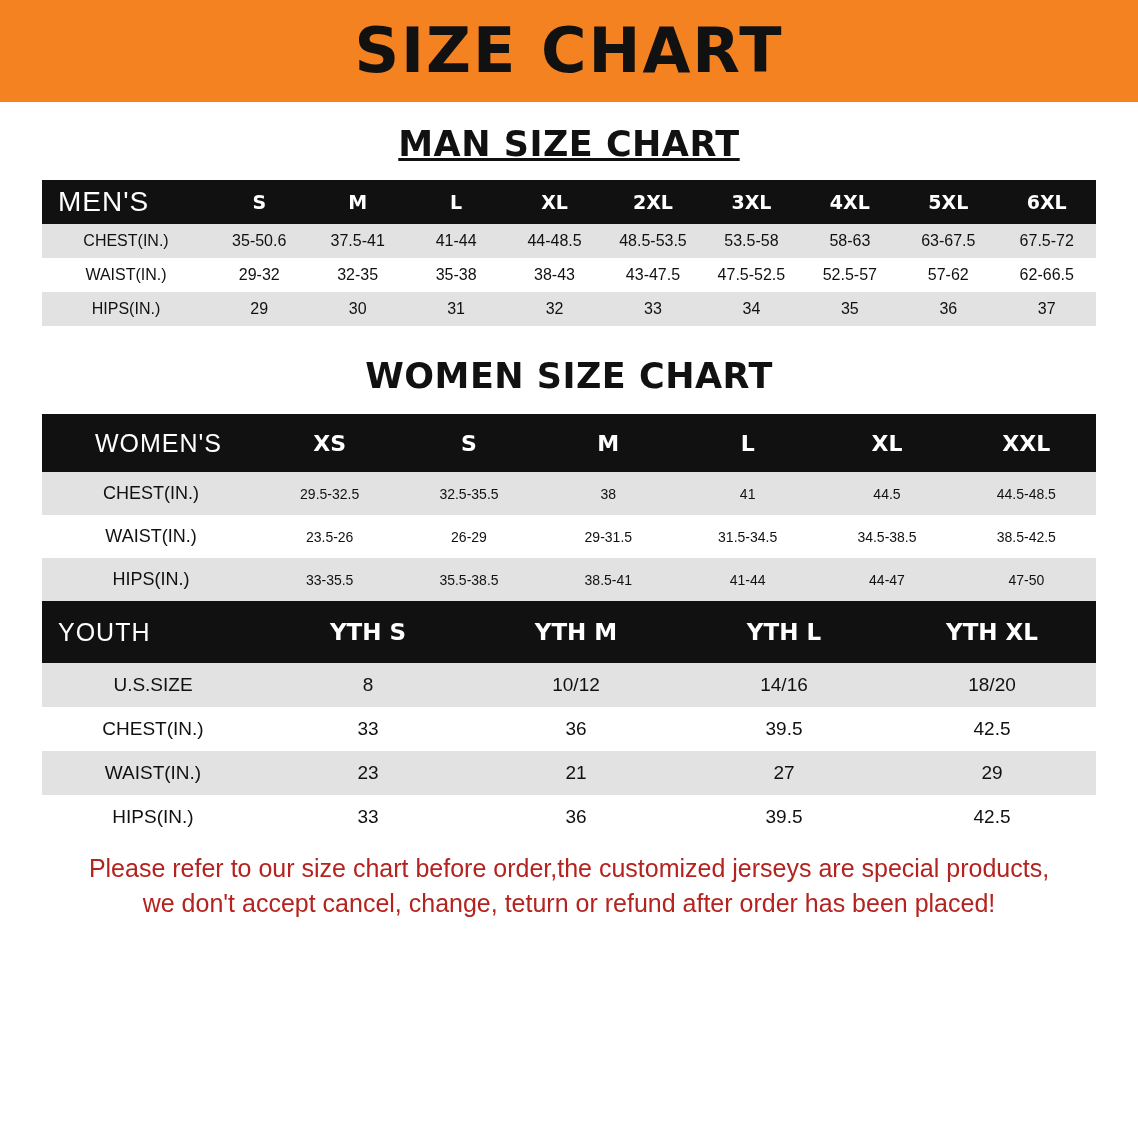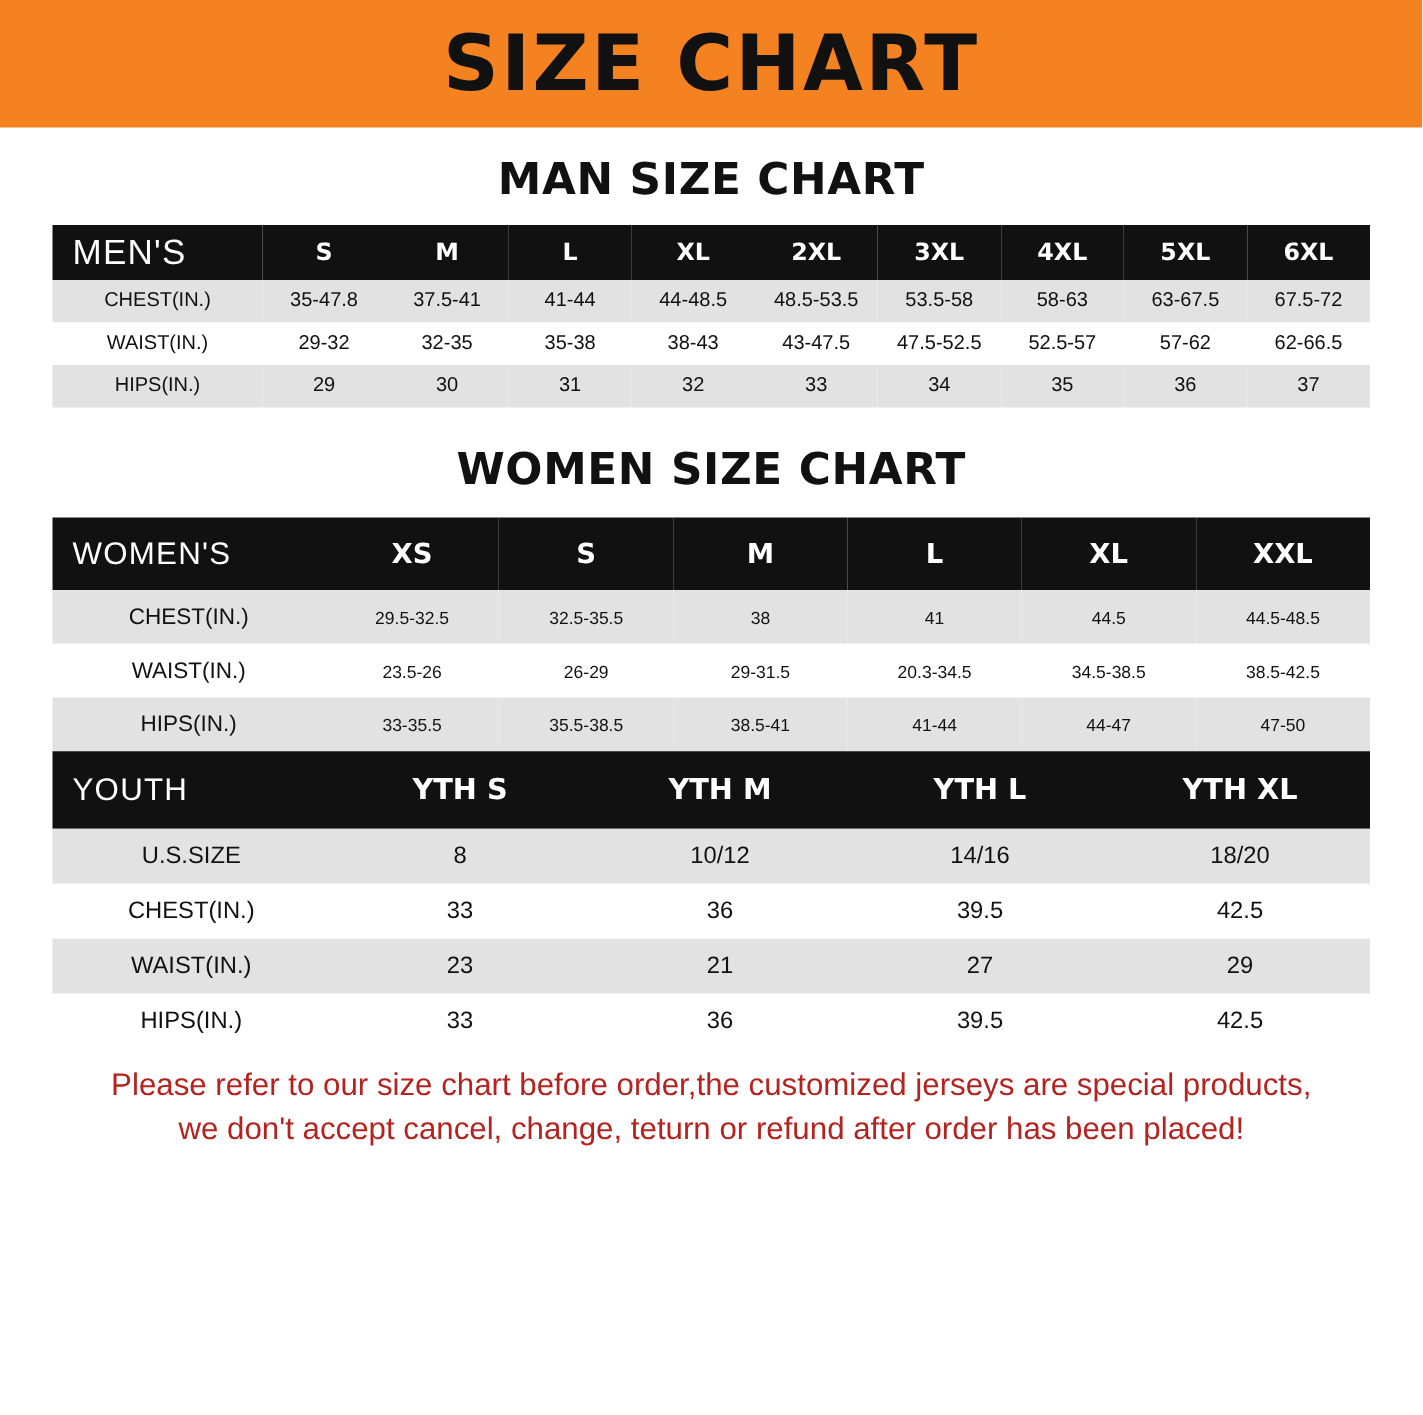--- a/index.html
+++ b/index.html
@@ -35,21 +35,21 @@
   }
 
   
   .section-title {
     text-align: center;
     font-family: "DejaVu Sans", sans-serif;
     font-weight: bold;
     color: #111111;
     letter-spacing: 0.5px;
   }
-  .t-man    { font-size: 35px; margin-top: 22px; }
+  .t-man    { font-size: 35px; margin-top: 22px; text-decoration: underline; }
   .t-women  { font-size: 35px; margin-top: 30px; }
   .t-youth  { font-size: 35px; margin-top: 32px; }
 
   
   .table-wrap { padding: 0 42px; }
   table {
     width: 100%;
     border-collapse: collapse;
     table-layout: fixed;
   }
@@ -81,21 +81,21 @@
   #men-table { margin-top: 16px; }
   #men-table thead th { height: 44px; font-size: 19px; }
   #men-table thead th.row-label { font-size: 28px; }
   #men-table tbody td { height: 34px; font-size: 16px; }
   #men-table tbody td.row-label { text-align: center; font-size: 16px; }
   #men-table col.c0 { width: 168px; }
 
   
   #women-table { margin-top: 18px; }
   #women-table thead th { height: 58px; font-size: 22px; }
-  #women-table thead th.row-label { font-size: 25px; }
+  #women-table thead th.row-label { font-size: 25px; text-align: center; }
   #women-table tbody td { height: 43px; font-size: 14px; }
   #women-table tbody td.row-label { text-align: center; font-size: 18px; }
   #women-table col.c0 { width: 218px; }
 
   
   #youth-table { }
   #youth-table thead th { height: 62px; font-size: 23px; }
   #youth-table thead th.row-label { font-size: 25px; }
   #youth-table tbody td { height: 44px; font-size: 19px; }
   #youth-table tbody td.row-label { text-align: center; font-size: 19px; }
@@ -146,21 +146,21 @@
             <th>2XL</th>
             <th>3XL</th>
             <th>4XL</th>
             <th>5XL</th>
             <th>6XL</th>
           </tr>
         </thead>
       <tbody id="men-body">
           <tr class="shade">
             <td class="row-label">CHEST(IN.)</td>
-            <td>35-47.8</td>
+            <td>35-50.6</td>
             <td>37.5-41</td>
             <td>41-44</td>
             <td>44-48.5</td>
             <td>48.5-53.5</td>
             <td>53.5-58</td>
             <td>58-63</td>
             <td>63-67.5</td>
             <td>67.5-72</td>
           </tr>
           <tr class="plain">
@@ -222,21 +222,21 @@
             <td>38</td>
             <td>41</td>
             <td>44.5</td>
             <td>44.5-48.5</td>
           </tr>
           <tr class="plain">
             <td class="row-label">WAIST(IN.)</td>
             <td>23.5-26</td>
             <td>26-29</td>
             <td>29-31.5</td>
-            <td>20.3-34.5</td>
+            <td>31.5-34.5</td>
             <td>34.5-38.5</td>
             <td>38.5-42.5</td>
           </tr>
           <tr class="shade">
             <td class="row-label">HIPS(IN.)</td>
             <td>33-35.5</td>
             <td>35.5-38.5</td>
             <td>38.5-41</td>
             <td>41-44</td>
             <td>44-47</td>

